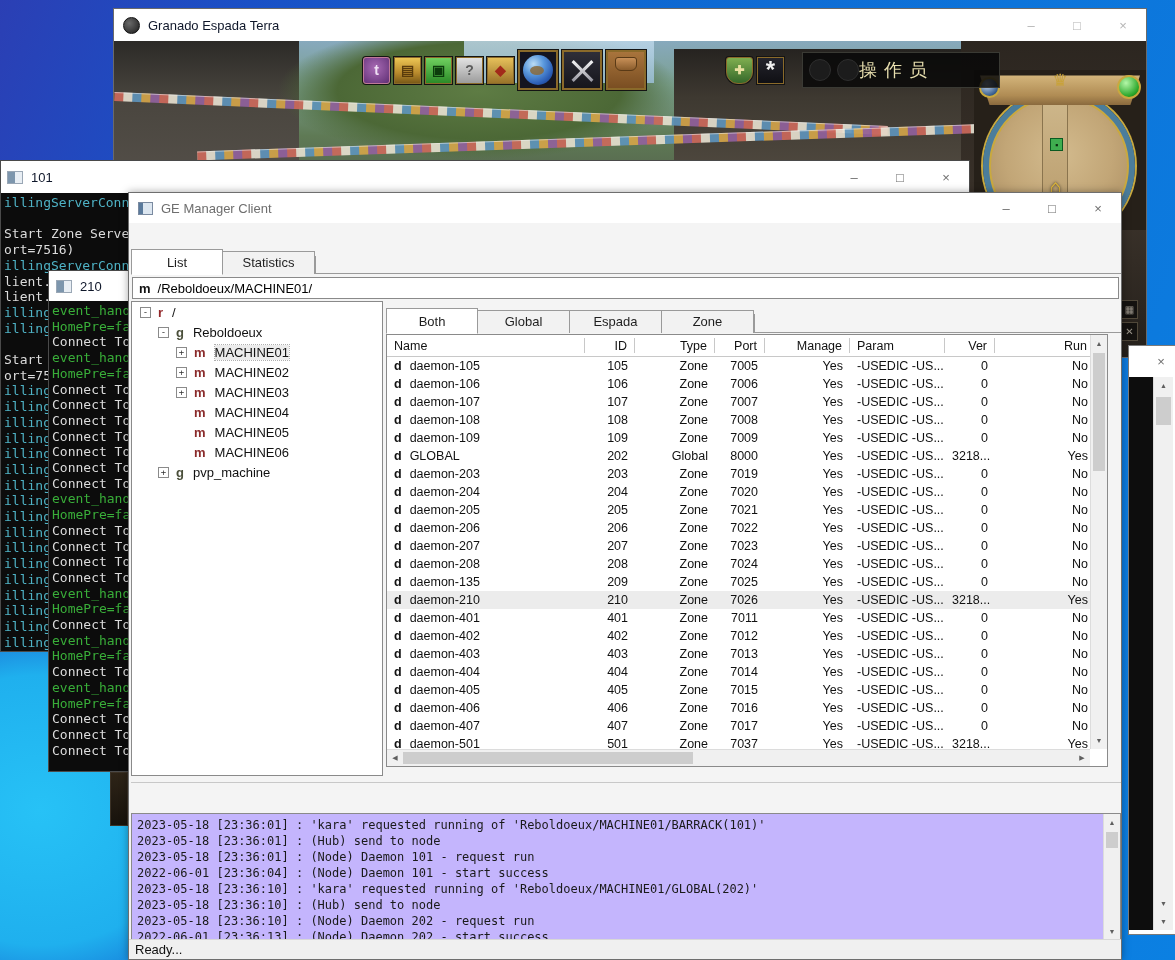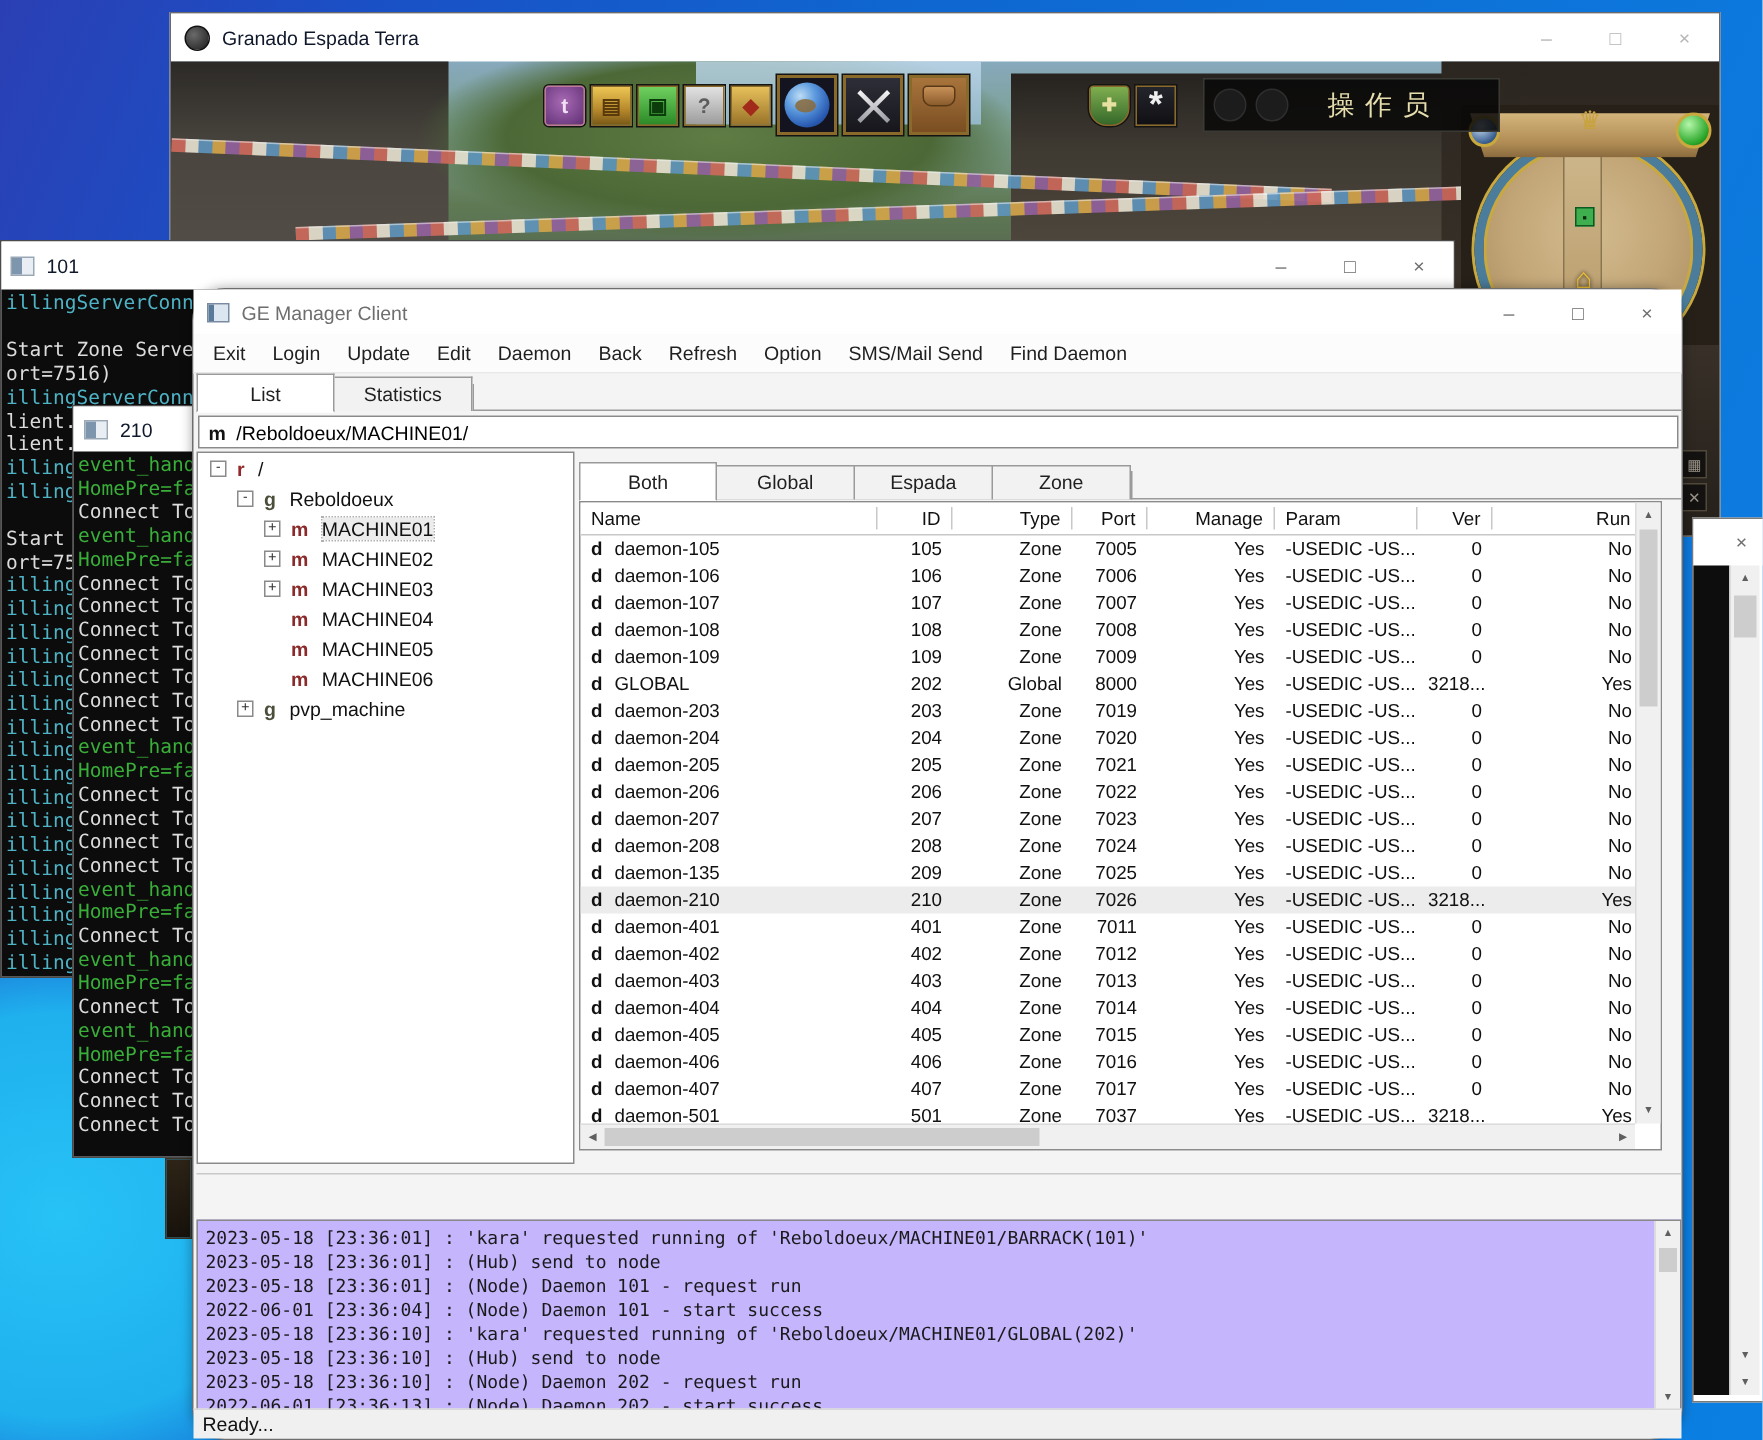--- a/index.html
+++ b/index.html
@@ -56,21 +56,21 @@
     background:linear-gradient(180deg,#f4f4f4,#9a9aa4); }
   .gi-duel::before { transform:rotate(45deg); } .gi-duel::after { transform:rotate(-45deg); }
   .gi-bag { background:linear-gradient(180deg,#a8743c 0%,#7a4e22 100%); }
   .gi-bag::after { content:""; position:absolute; left:7px; top:5px; right:7px; height:12px;
     background:linear-gradient(180deg,#c89058,#8a5c2c); border:1px solid #5a3a16; border-radius:3px 3px 6px 6px; }
   .gi-shield { background:linear-gradient(180deg,#7fae4f,#35682a); border-radius:3px 3px 12px 12px; color:#e8e0a0; font-size:12px; margin-left:76px; }
   .gi-skills { background:linear-gradient(180deg,#24242c,#101014); color:#f0f0f0; font-size:24px; line-height:10px; }
   #operator-bar { margin-left:14px; width:198px; height:36px; background:rgba(8,8,8,.85); border:1px solid #3a3a34;
     display:flex; align-items:center; }
   .op-slot { width:22px; height:22px; border-radius:50%; background:#1c1c1c; border:1px solid #2e2e2e; margin-left:6px; }
-  #operator-label { color:#e7deae; font-size:18px; letter-spacing:7px; margin-left:26px; white-space:nowrap; }
+  #operator-label { color:#e7deae; font-size:18px; letter-spacing:7px; white-space:nowrap; }
 
   #minimap { position:absolute; right:0; top:29px; width:172px; height:160px; background:#262019; overflow:hidden; z-index:2; }
   #mm-circle { position:absolute; left:9px; top:20px; width:152px; height:152px; border-radius:50%;
     border:6px solid #4b7d9b; box-shadow:0 0 0 2px #c9a93e, inset 0 0 0 2px #c9a93e;
     background:radial-gradient(circle at 50% 42%, #d3bb8e 0%, #c2a677 50%, #a3855a 100%); }
   #mm-path { position:absolute; left:68px; top:30px; width:26px; height:120px; background:linear-gradient(180deg,#cdb68a,#b99c6c);
     border:1px solid #8a744e; z-index:2; }
   #mm-banner { position:absolute; left:6px; top:3px; width:160px; height:32px; z-index:3;
     background:linear-gradient(180deg,#d8ba80 0%,#b08c54 70%,#8a6a3e 100%);
     clip-path:polygon(0 8%,100% 8%,94% 100%,6% 100%); }
@@ -108,21 +108,21 @@
   #side-window .titlebar { height:31px; }
   #side-window .sbody { position:absolute; left:0; top:31px; width:24px; bottom:4px; background:#0d0d0d; }
   .vscroll { position:absolute; background:#f0f0f0; border-left:1px solid #dcdcdc; }
   #side-scroll { left:24px; top:31px; width:20px; bottom:4px; }
   .sarrow { position:absolute; left:0; width:100%; height:17px; color:#5f5f5f; font-size:7px;
     display:flex; align-items:center; justify-content:center; }
   .sthumb { position:absolute; left:2px; right:2px; background:#cdcdcd; }
 
   
   #manager { left:128px; top:192px; width:994px; height:768px; z-index:4; border-color:#6e6e6e; background:#f4f4f4;
-    box-shadow:0 0 8px rgba(0,0,0,.35);border-radius:22px; }
+    box-shadow:0 0 8px rgba(0,0,0,.35); }
   #manager .titlebar { height:30px; }
   .mgr-ico { width:15px; height:13px; border:1px solid #7a8aa0; background:linear-gradient(90deg,#5a7a9c 0 4px,#dce6f0 4px); }
   #menu-bar { position:absolute; left:0; top:30px; width:100%; height:26px; background:#fcfcfc; display:flex;
     align-items:center; padding-left:4px; border-bottom:1px solid #e8e8e8; }
   .menu-item { font-size:13px; color:#1f1f1f; padding:4px 9px; white-space:nowrap; }
 
   .tabstrip { position:absolute; display:flex; align-items:flex-end; }
   .tabstrip::before { content:""; position:absolute; left:0; right:0; bottom:0; border-bottom:1px solid #9a9a9a; }
   .tab { width:92px; text-align:center; font-size:13px; color:#1f1f1f; background:#f2f2f2;
     border:1px solid #9a9a9a; border-bottom:none; padding:3px 0 4px; position:relative; }
@@ -243,32 +243,20 @@
 <div class="win" id="manager">
   <div class="titlebar">
     <span class="mgr-ico"></span>
     <span class="ttext" style="color:#6e6e6e;">GE Manager Client</span>
     <span class="winbtns">
       <span class="wbtn">–</span>
       <span class="wbtn">□</span>
       <span class="wbtn">×</span>
     </span>
   </div>
-  <div id="menu-bar">
-      <div class="menu-item">Exit</div>
-      <div class="menu-item">Login</div>
-      <div class="menu-item">Update</div>
-      <div class="menu-item">Edit</div>
-      <div class="menu-item">Daemon</div>
-      <div class="menu-item">Back</div>
-      <div class="menu-item">Refresh</div>
-      <div class="menu-item">Option</div>
-      <div class="menu-item">SMS/Mail Send</div>
-      <div class="menu-item">Find Daemon</div>
-    </div>
   <div class="tabstrip" id="view-tabs">
       <div class="tab active">List</div>
       <div class="tab">Statistics</div>
       <div class="tab-divider"></div>
     </div>
   <div id="address-bar">
     <span id="address-glyph">m</span>
     <span>/Reboldoeux/MACHINE01/</span>
   </div>
   <div id="tree-panel">

